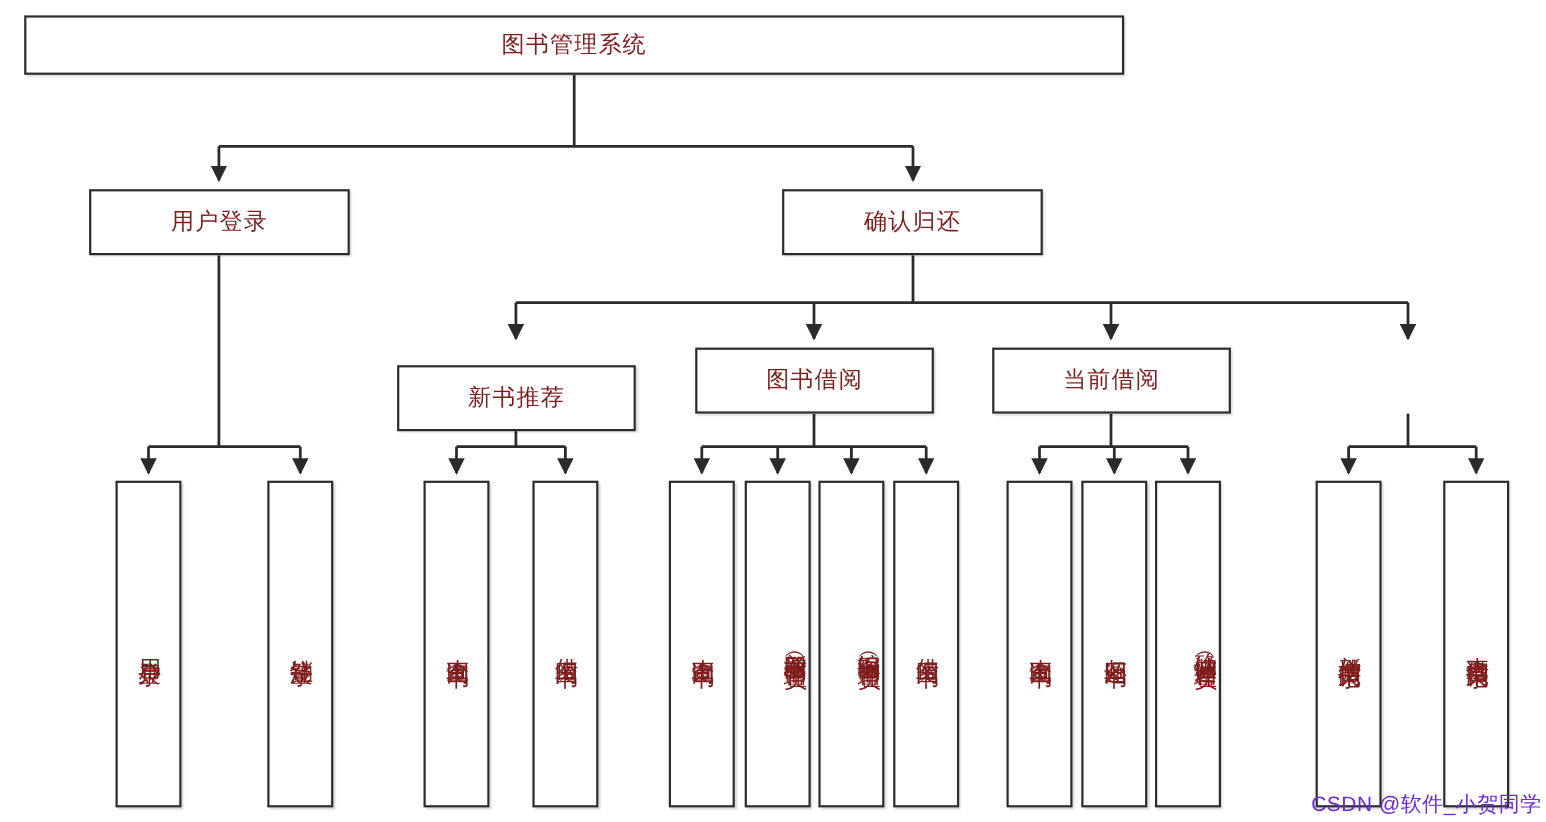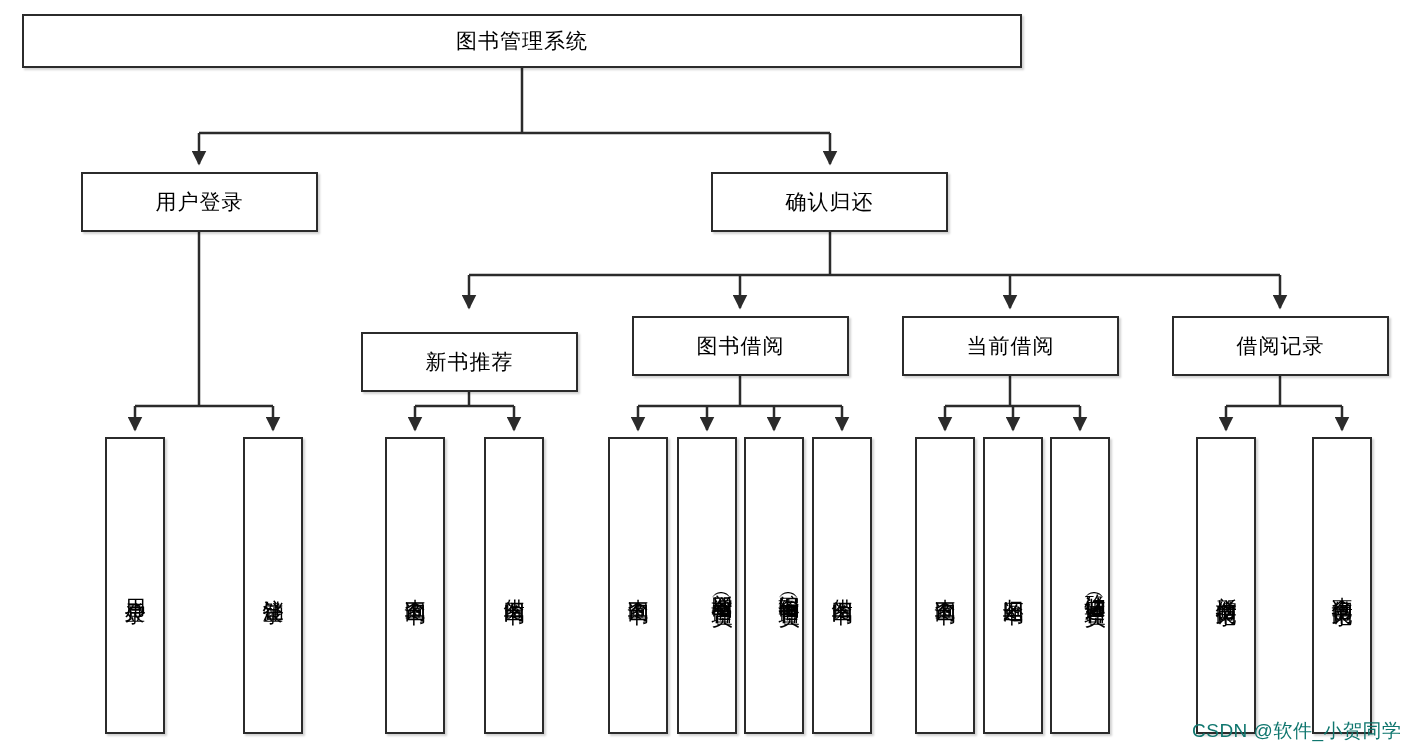--- a/index.html
+++ b/index.html
@@ -22,21 +22,21 @@
     pointer-events: none;
   }
   .node {
     position: absolute;
     border: 2.5px solid #2b2b2b;
     background: #ffffff;
     box-shadow: 2px 2px 2px rgba(0,0,0,0.18);
     display: flex;
     align-items: center;
     justify-content: center;
-    color: #000000;
+    color: #7f1d1d;
   }
   .node.h {
     font-size: 21px;
     line-height: 1.2;
     letter-spacing: 1px;
   }
   .node.v {
     writing-mode: vertical-rl;
     text-orientation: upright;
     font-size: 21px;
@@ -47,21 +47,21 @@
   }
   .node.v.top { align-items: flex-start; }
   .node.v .vtext {
     writing-mode: vertical-rl;
     text-orientation: upright;
     white-space: nowrap;
   }
   .watermark {
     position: absolute;
     font-size: 19px;
-    color: #0f766e;
+    color: #6d28d9;
     letter-spacing: 0.5px;
     white-space: nowrap;
     user-select: none;
   }
 </style>
 </head>
 <body>
 
 <div id="canvas">
 
@@ -116,21 +116,20 @@
   </svg>
 
   <div class="node h" id="node-root" style="left: 22px; top: 14px; width: 1000px; height: 54px;">图书管理系统</div>
 
   <div class="node h" id="node-l2-0" style="left: 81px; top: 172px; width: 237px; height: 60px;">用户登录</div>
   <div class="node h" id="node-l2-1" style="left: 711px; top: 172px; width: 237px; height: 60px;">确认归还</div>
 
   <div class="node h" id="node-l3-0" style="left: 361px; top: 332px; width: 217px; height: 60px;">新书推荐</div>
   <div class="node h" id="node-l3-2" style="left: 902px; top: 316px; width: 217px; height: 60px;">当前借阅</div>
   <div class="node h" id="node-l3-1" style="left: 632px; top: 316px; width: 217px; height: 60px;">图书借阅</div>
-  <div class="node h" id="node-l3-3" style="left: 1172px; top: 316px; width: 217px; height: 60px;">借阅记录</div>
 
   <div class="node v" id="leaf-0" style="left: 105px; top: 437px; width: 60px; height: 297px;">
     <span class="vtext">用户登录</span>
   </div>
   <div class="node v" id="leaf-1" style="left: 243px; top: 437px; width: 60px; height: 297px;">
     <span class="vtext">注销登录</span>
   </div>
   <div class="node v" id="leaf-2" style="left: 385px; top: 437px; width: 60px; height: 297px;">
     <span class="vtext">查询图书</span>
   </div>

